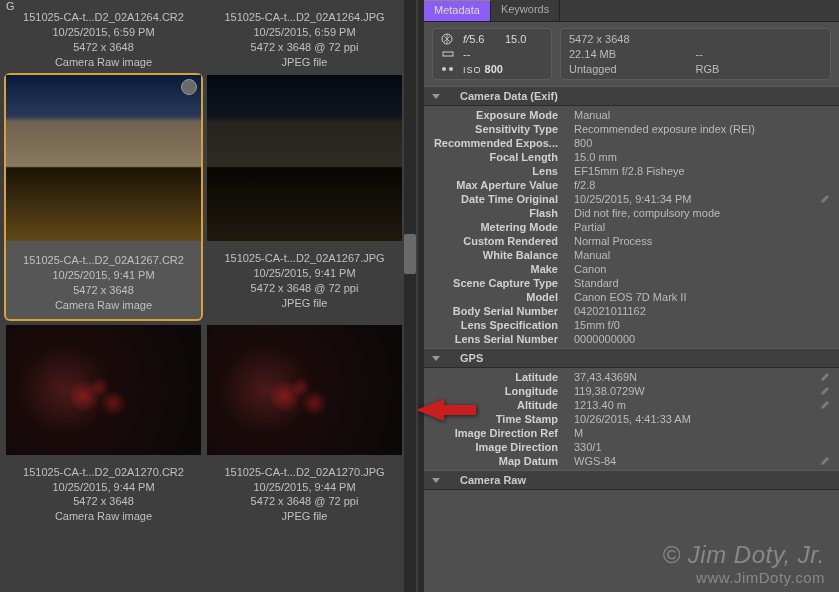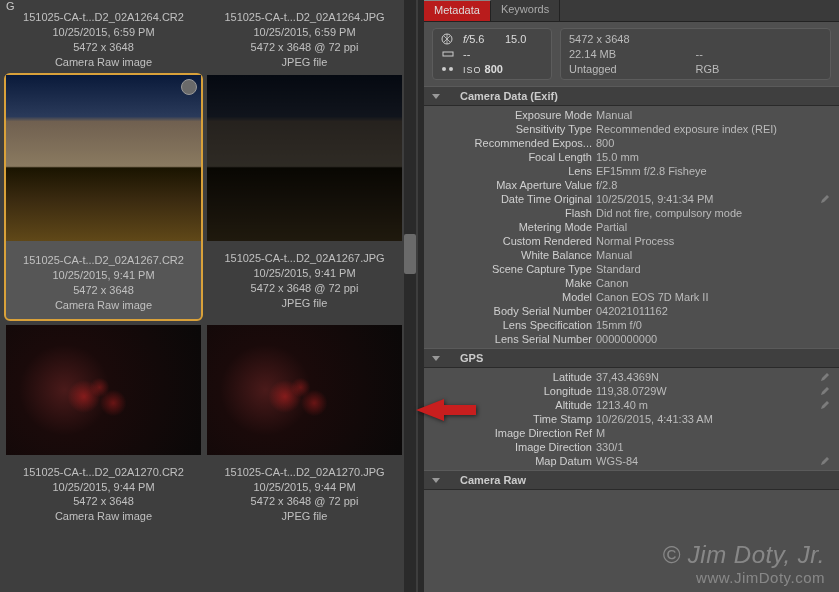--- a/index.html
+++ b/index.html
@@ -19,33 +19,33 @@
 .mountain.dim { filter: brightness(0.35) saturate(0.7); }
 .reddots { background: radial-gradient(circle at 30% 50%, #4a1a1a 0%, #1a0a0a 30%, #0a0808 100%); position: relative; }
 .reddots::after { content:""; position:absolute; inset:0; background: radial-gradient(circle at 40% 55%, rgba(255,40,40,0.4) 0, transparent 12%), radial-gradient(circle at 55% 60%, rgba(255,40,40,0.35) 0, transparent 10%), radial-gradient(circle at 48% 48%, rgba(255,40,40,0.3) 0, transparent 8%); }
 .badge { position:absolute; top:4px; right:4px; width:16px; height:16px; border-radius:50%; background:#6a6a6a; border:1px solid #999; }
 
 .divider { width: 6px; background: #2a2a2a; }
 
 .meta-panel { flex: 1; background: #4f4f4f; display: flex; flex-direction: column; }
 .tabs { display: flex; background: #3a3a3a; border-bottom: 1px solid #222; height: 22px; }
 .tab { padding: 3px 10px; font-size: 11px; color: #aaa; background: #3a3a3a; border-right: 1px solid #222; }
-.tab.active { background: #b91c1c; color: #ddd; border-top: 1px solid #888; }
+.tab.active { background: #8b5cf6; color: #ddd; border-top: 1px solid #888; }
 .summary { display: flex; gap: 8px; padding: 6px 8px; }
 .sbox { background: #464646; border: 1px solid #5c5c5c; border-radius: 4px; padding: 4px 8px; font-size: 11px; }
 .sbox.left { width: 120px; display:grid; grid-template-columns: 18px 1fr 1fr; row-gap:3px; column-gap:4px; align-items:center; color:#ddd;}
 .sbox.right { flex:1; display:grid; grid-template-columns: 1fr 1fr; row-gap:3px; color:#bbb;}
 .sbox .ico { width:14px; height:12px; display:inline-block; }
 
 .section { }
 .section-hdr { background: #3f3f3f; padding: 3px 8px; font-weight: bold; color: #ccc; border-top:1px solid #5a5a5a; border-bottom:1px solid #2a2a2a; display:flex; align-items:center; gap:20px;}
 .tri { width:0; height:0; border-top:5px solid #999; border-left:4px solid transparent; border-right:4px solid transparent; }
 .rows { padding: 2px 0; }
 .row { display: flex; align-items: center; padding: 1px 8px 1px 0; position: relative; }
-.row .label { width: 172px; text-align: right; padding-right: 4px; color: #d0d0d0; font-weight: normal; font-size: 11px;}
+.row .label { width: 150px; text-align: right; padding-right: 16px; color: #d0d0d0; font-weight: bold; font-size: 11px;}
 .row .value { flex: 1; color: #bbb; font-size: 11px;}
 .row .pencil { width: 12px; height:12px; opacity:0.5; }
 .row .pencil svg { width:12px; height:12px; }
 
 .arrow { position: absolute; left: -8px; top: 49px; width: 60px; height: 26px; z-index:5;}
 .arrow svg { width:60px; height:26px; filter: drop-shadow(1px 1px 2px rgba(0,0,0,0.6)); }
 
 .watermark { position: absolute; right: 14px; bottom: 6px; text-align: right; color: rgba(255,255,255,0.32); font-family: Georgia, serif; pointer-events:none;}
 .watermark .line1 { font-size: 24px; font-style: italic; letter-spacing:0.5px;}
 .watermark .line2 { font-size: 15px; letter-spacing:0.5px;}
@@ -204,26 +204,26 @@
         </div>
         <div class="row">
           <span class="label">Custom Rendered</span>
           <span class="value">Normal Process</span>
         </div>
         <div class="row">
           <span class="label">White Balance</span>
           <span class="value">Manual</span>
         </div>
         <div class="row">
+          <span class="label">Make</span>
+          <span class="value">Canon</span>
+        </div>
+        <div class="row">
           <span class="label">Scene Capture Type</span>
           <span class="value">Standard</span>
-        </div>
-        <div class="row">
-          <span class="label">Make</span>
-          <span class="value">Canon</span>
         </div>
         <div class="row">
           <span class="label">Model</span>
           <span class="value">Canon EOS 7D Mark II</span>
         </div>
         <div class="row">
           <span class="label">Body Serial Number</span>
           <span class="value">042021011162</span>
         </div>
         <div class="row">

